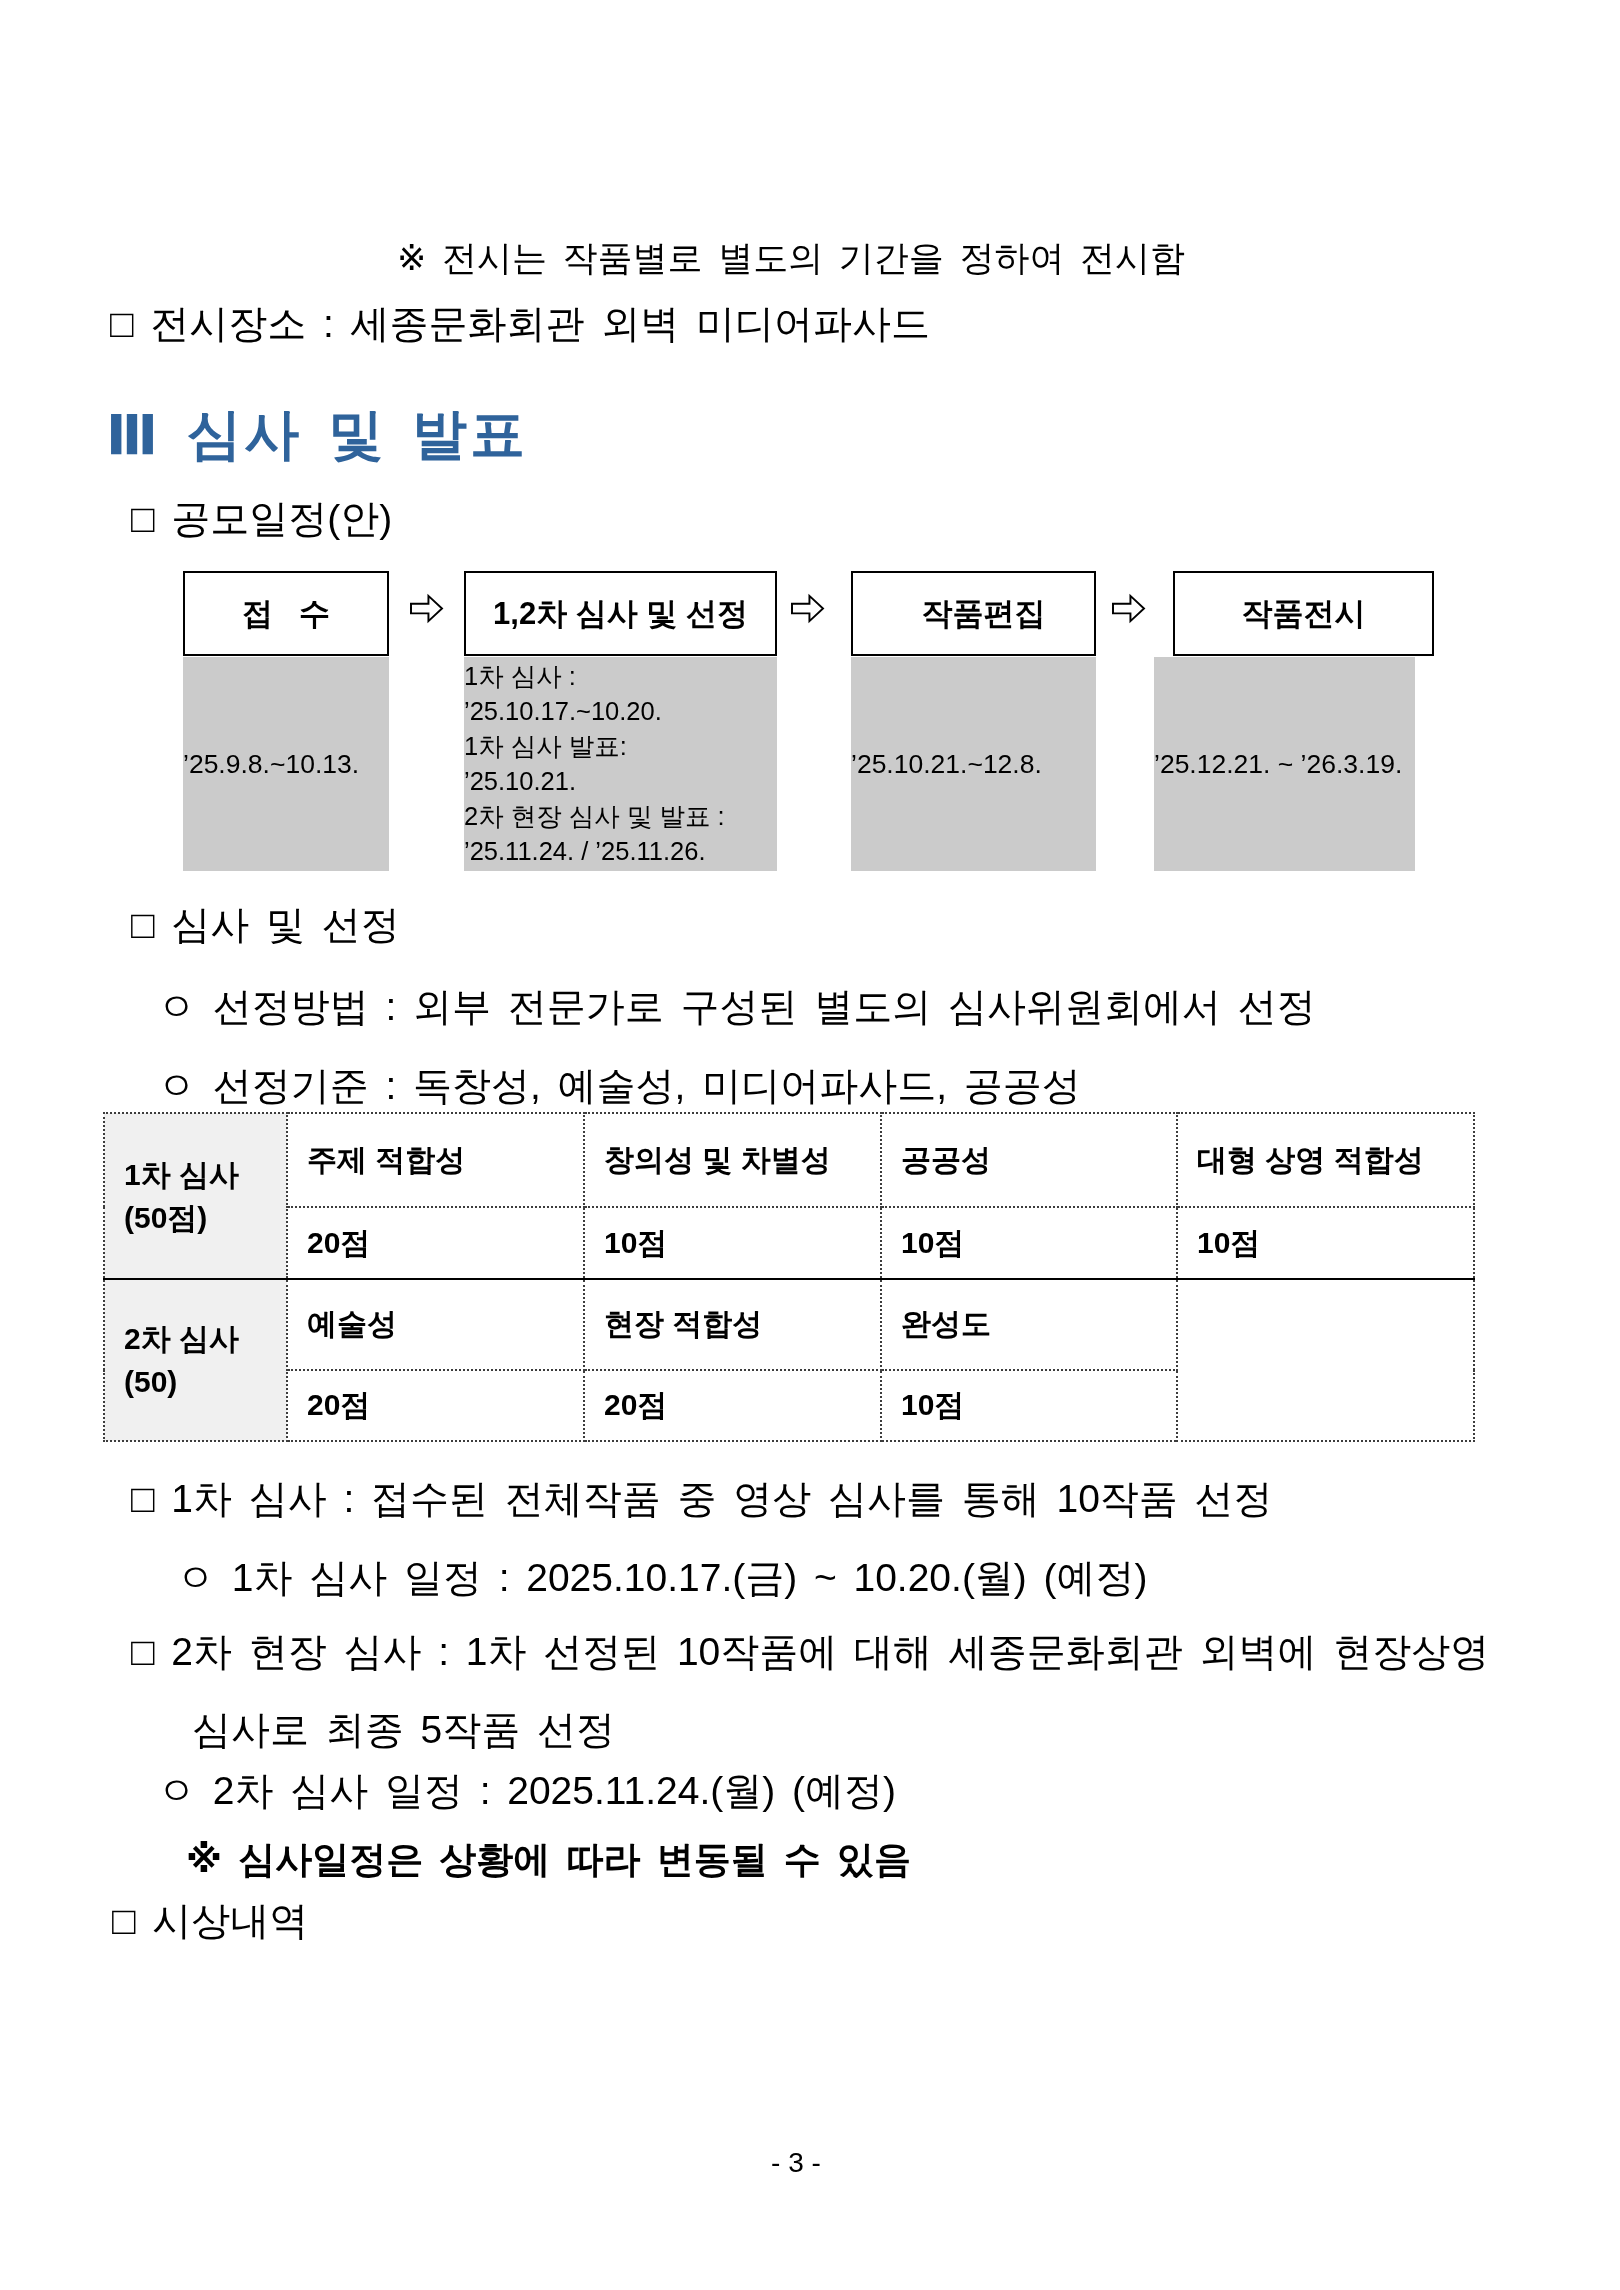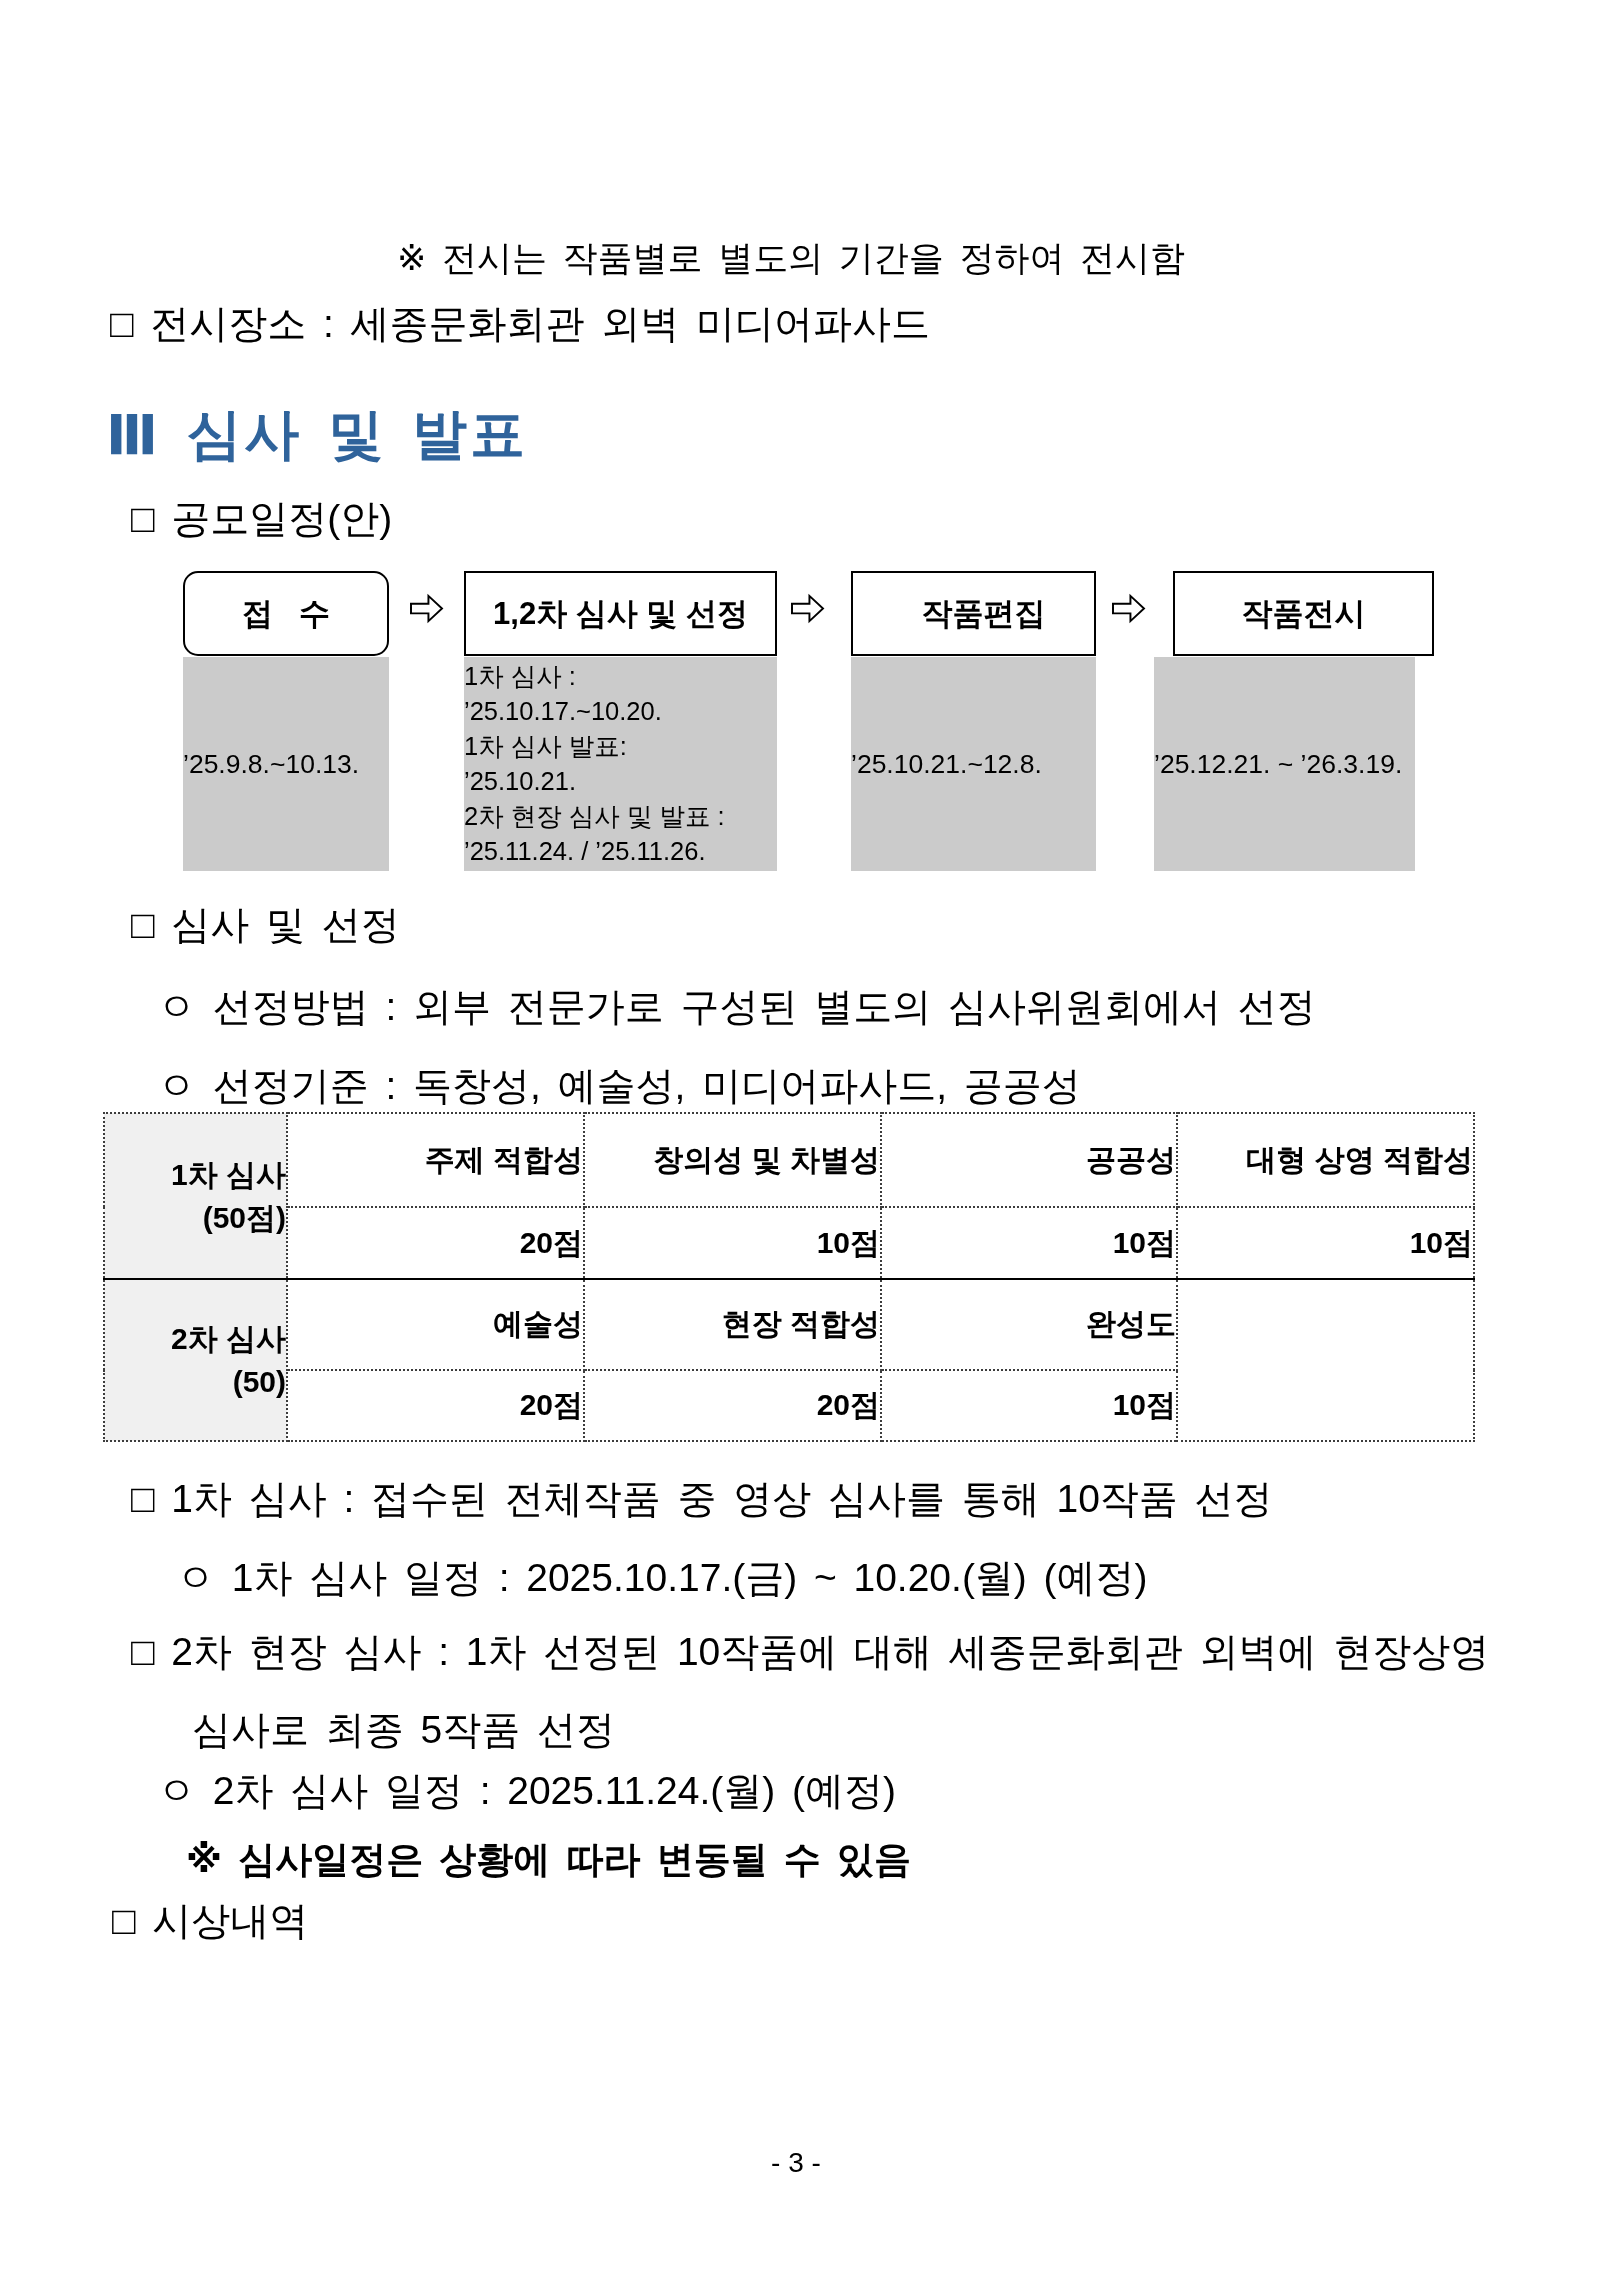--- a/index.html
+++ b/index.html
@@ -22,21 +22,21 @@
   }
 
   .schedule-label { left: 131px; top: 492px; }
 
   .flow-box {
     position: absolute; top: 571px; height: 85px;
     border: 2.9px solid #000; background: #fff;
     display: flex; align-items: center; justify-content: center;
   }
   .flow-box .flow-title { font-size: 31px; font-weight: bold; white-space: pre; }
-  .box-1 { left: 183px; width: 206px; border-radius: 15px; }
+  .box-1 { left: 183px; width: 206px; }
   .box-2 { left: 464px; width: 313px; }
   .box-3 { left: 851px; width: 245px; padding-left: 20px; }
   .box-4 { left: 1173px; width: 261px; }
 
   .flow-arrow { position: absolute; top: 593px; width: 35px; height: 31px; }
   .arrow-1 { left: 409px; }
   .arrow-2 { left: 790px; }
   .arrow-3 { left: 1111px; }
 
   .flow-panel {
@@ -54,22 +54,22 @@
   .review-label { left: 131px; top: 898px; }
   .method-line { left: 157px; top: 980px; }
   .criteria-line { left: 157px; top: 1059px; }
 
   .score-table {
     position: absolute; left: 103px; top: 1112px;
     border-collapse: collapse; table-layout: fixed; width: 1370px;
   }
   .score-table th, .score-table td {
     border: 2px dotted #3c3c3c;
-    font-size: 30px; font-weight: bold; text-align: right;
-    padding-left: 32px; vertical-align: middle; white-space: pre;
+    font-size: 30px; font-weight: bold; text-align: left;
+    padding-left: 19px; vertical-align: middle; white-space: pre;
   }
   .score-table th { background: #F0F0F0; line-height: 1.45; }
   .r1 { height: 94px; }
   .r2 { height: 72px; }
   .r3 { height: 91px; }
   .r4 { height: 71px; }
   .solid-top th, .solid-top td, td.solid-top { border-top: 2.9px solid #000; }
 
   .first-review-line { left: 131px; top: 1472px; }
   .first-schedule-line { left: 157px; top: 1551px; margin-left: 19px; }

